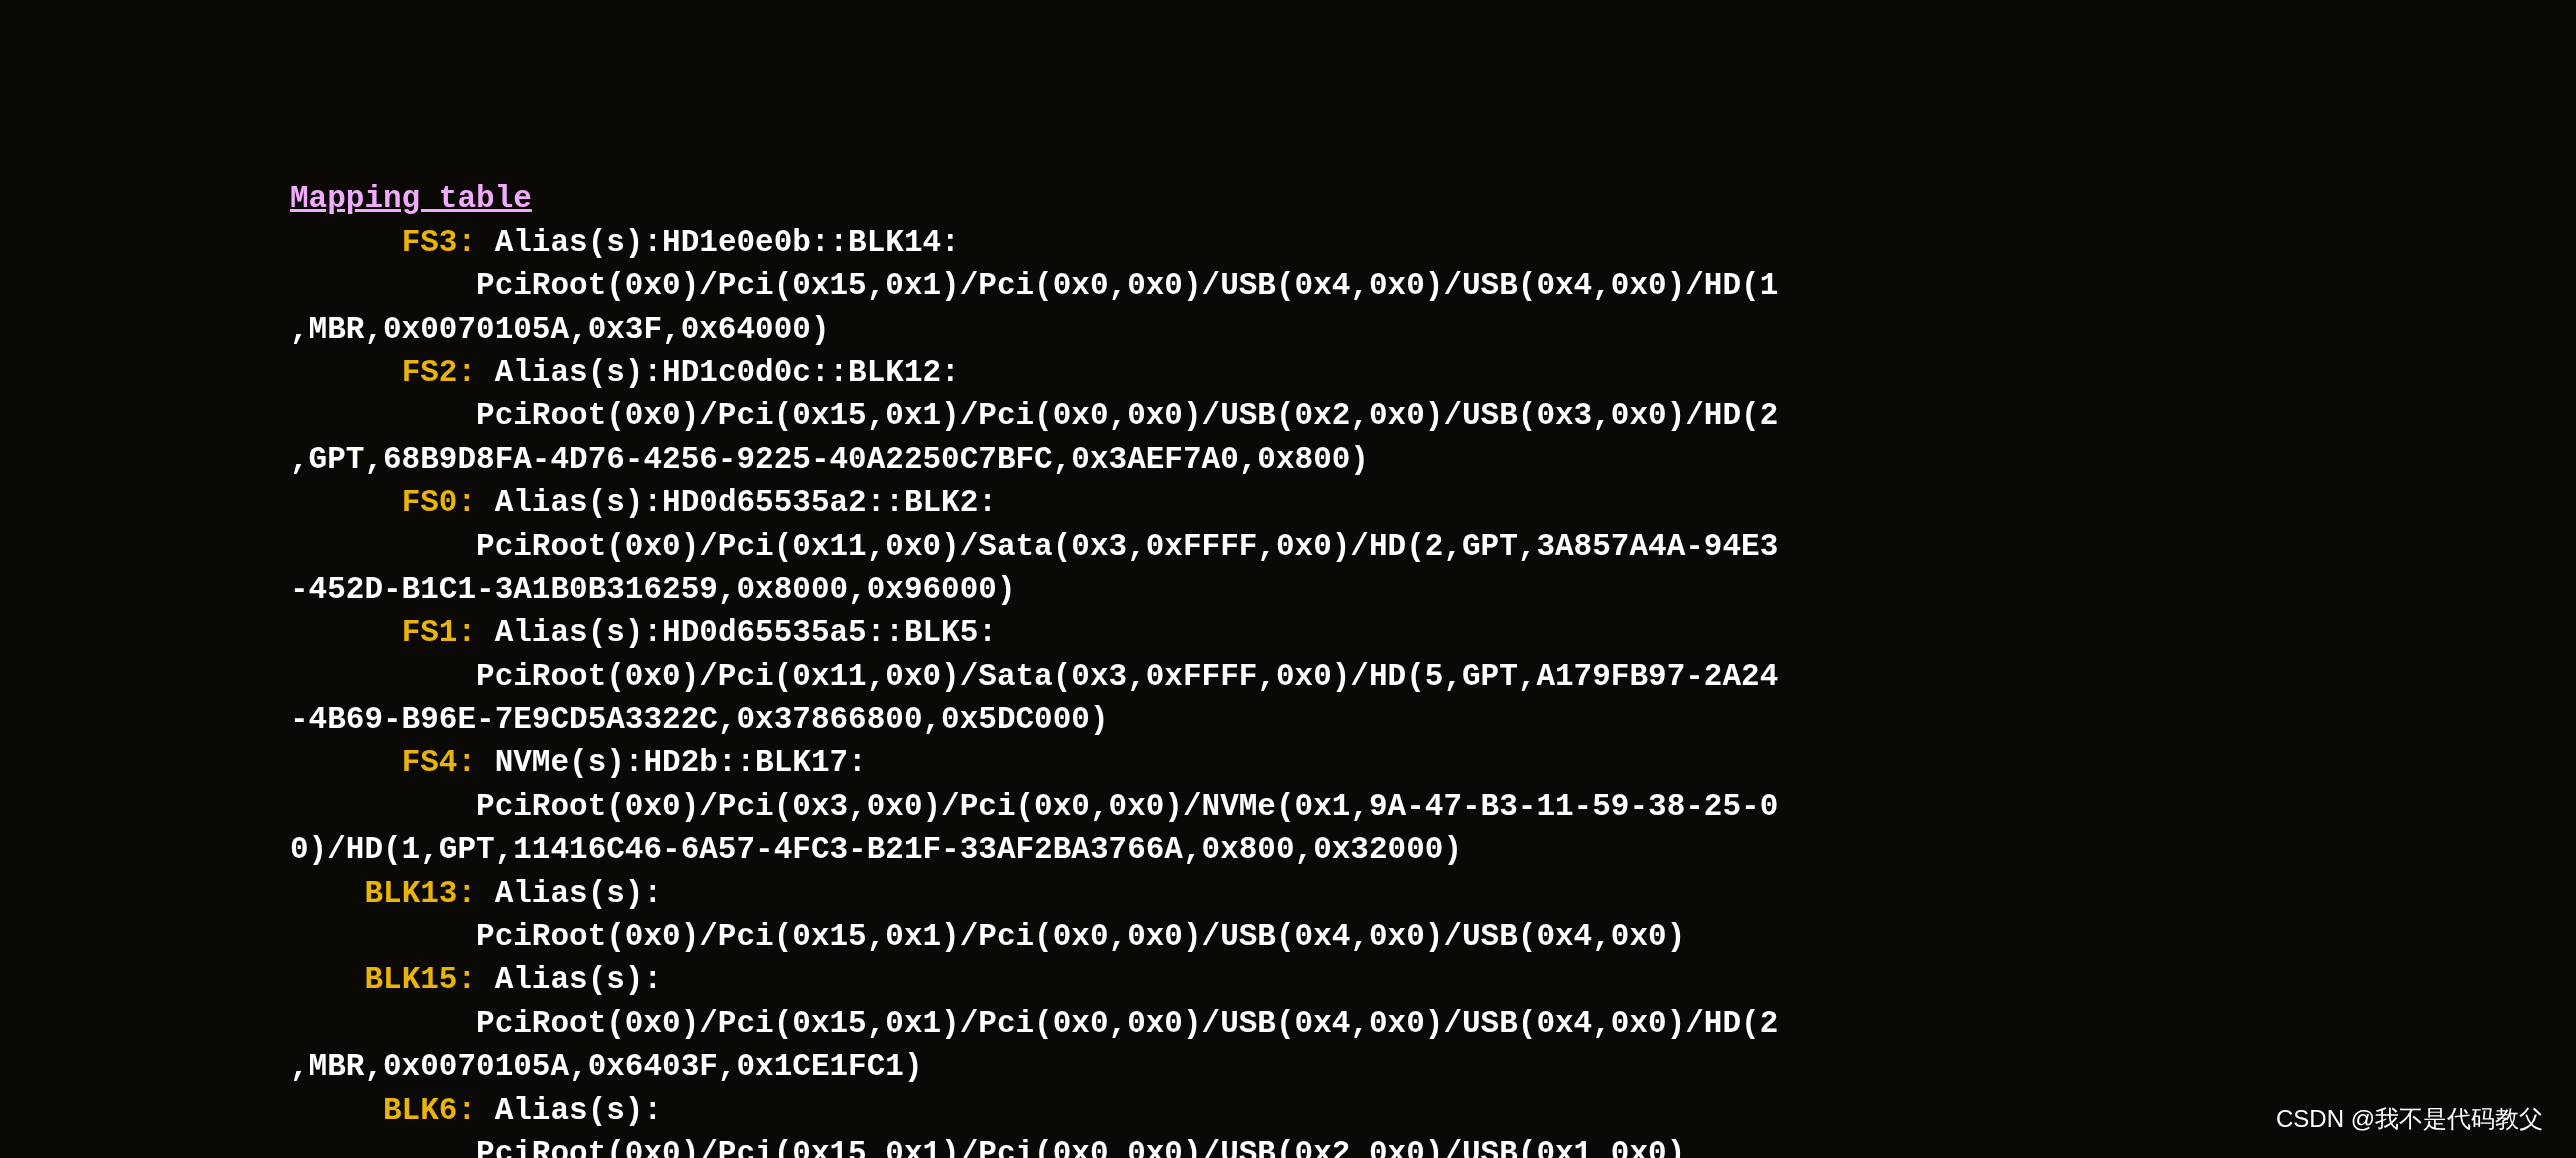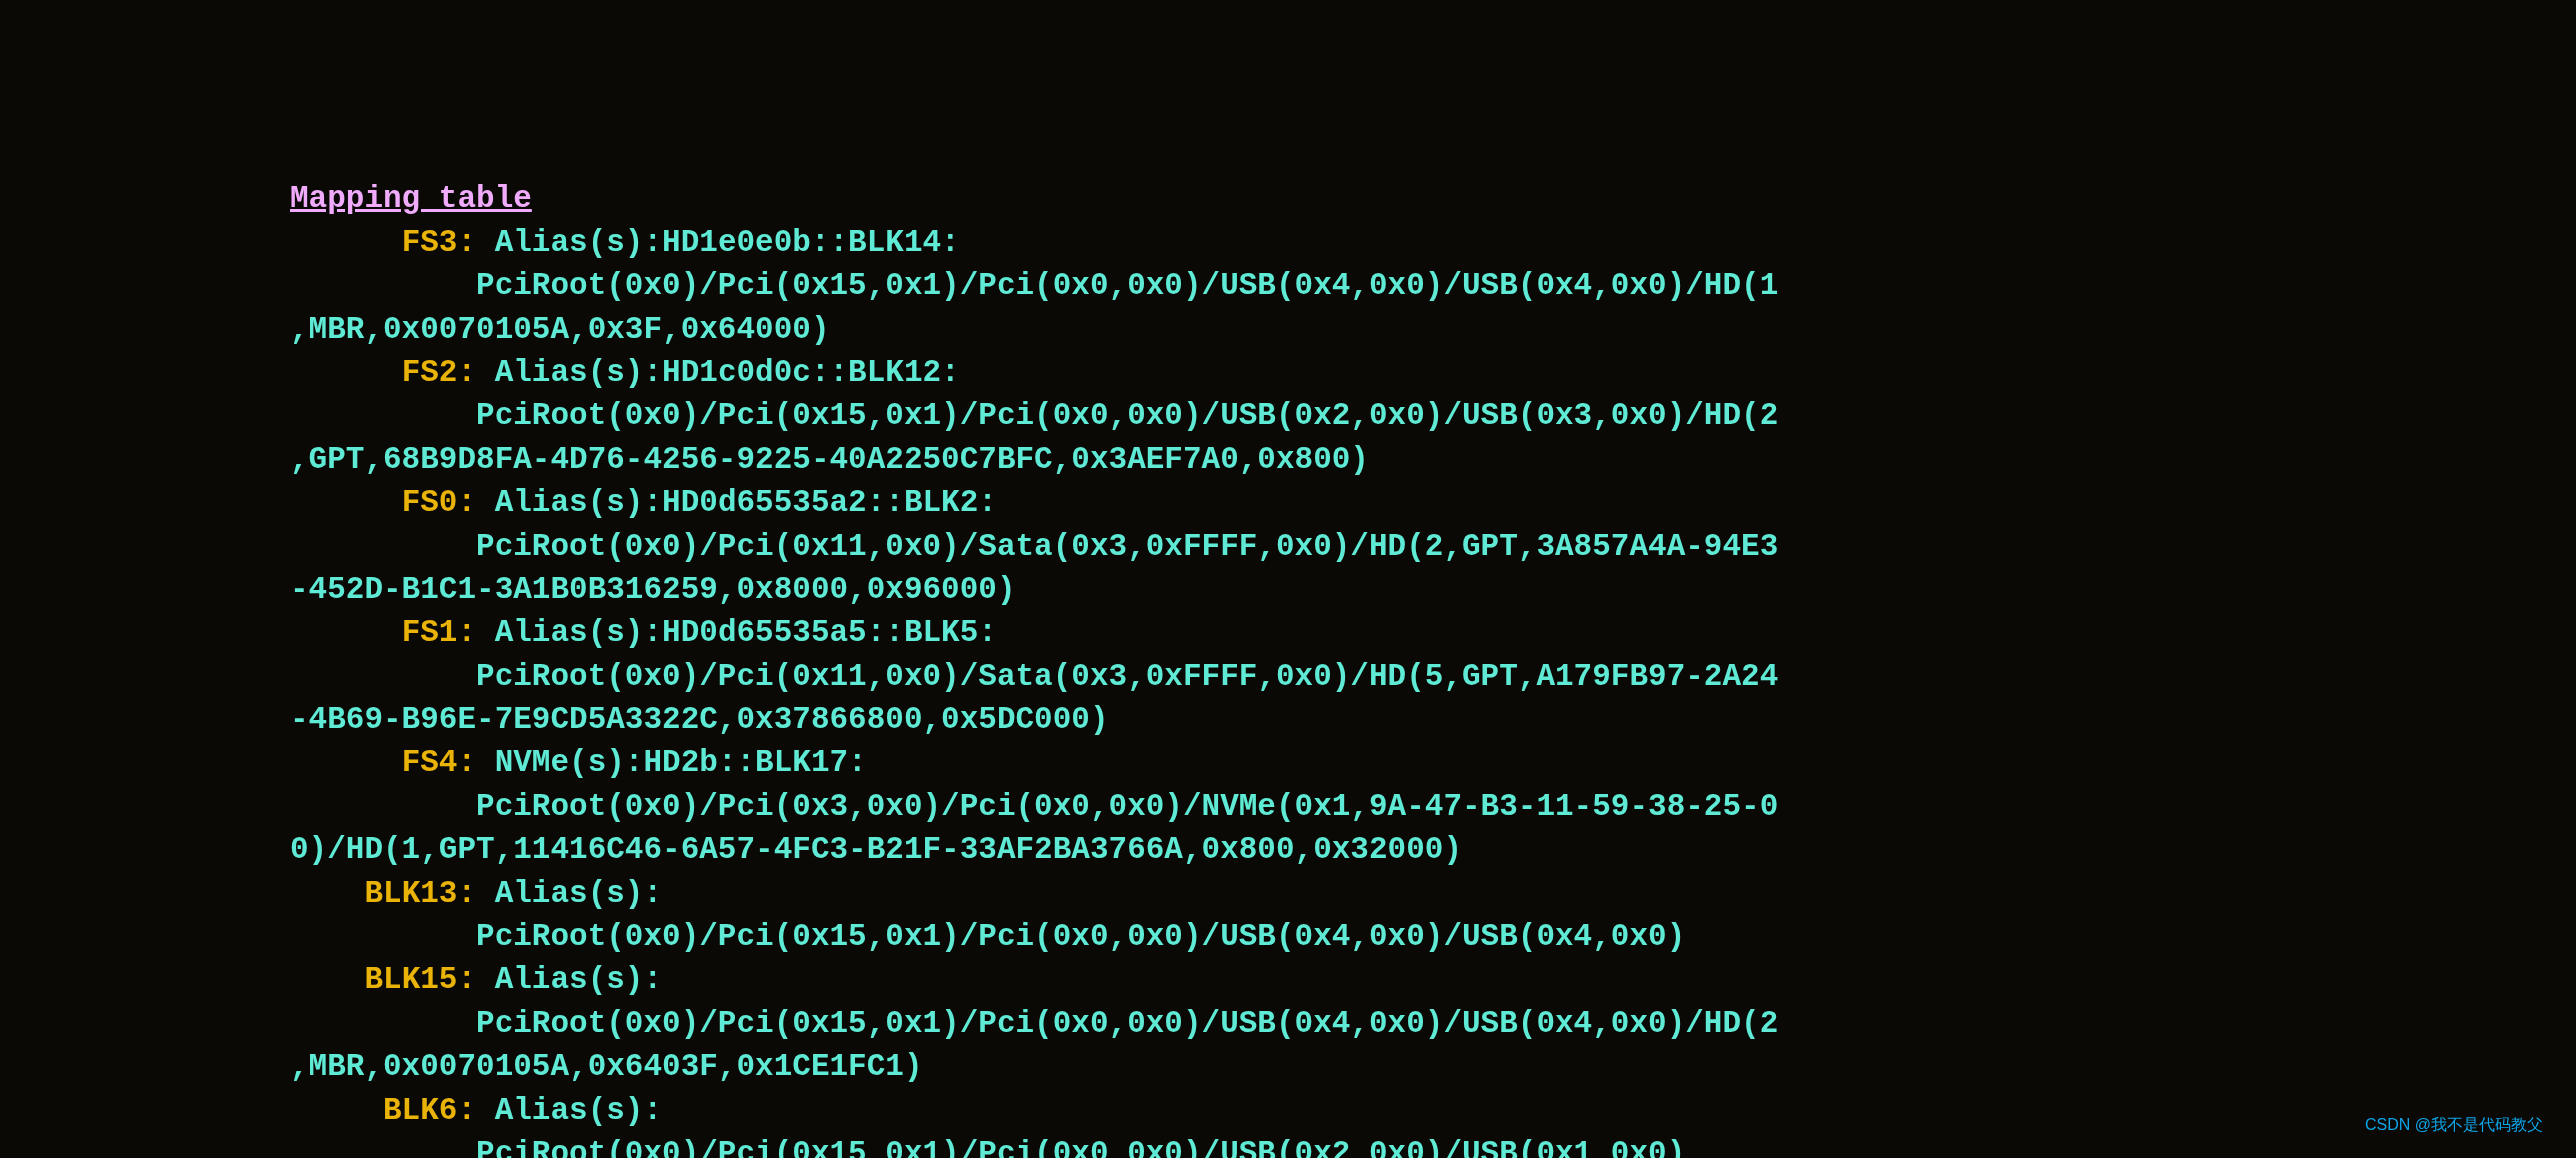--- a/index.html
+++ b/index.html
@@ -11,24 +11,24 @@
     line-height:1.4;
     color:#e8e0b8;
     overflow:hidden;
   }
   .screen{
     position:absolute;left:290px;top:134px;
     white-space:pre;
   }
   .title{color:#f0abfc;text-decoration:underline;}
   .key{color:#eab308;}
-  .txt{color:#5eead4;text-align:right;}
+  .txt{color:#ffffff;text-align:right;}
   .watermark{
     position:absolute;right:33px;bottom:22px;
-    font-size:16px;font-weight:normal;color:#0ea5e9;font-family:sans-serif;text-align:right;
+    font-size:24px;font-weight:normal;color:#ffffff;font-family:sans-serif;text-align:right;
   }
 </style>
 </head>
 <body>
 
 <div class="screen">
 <span class="title">Mapping table</span>
 <div id="lines">      <span class="key">FS3:</span><span class="txt"> Alias(s):HD1e0e0b::BLK14:</span>
           <span class="txt">PciRoot(0x0)/Pci(0x15,0x1)/Pci(0x0,0x0)/USB(0x4,0x0)/USB(0x4,0x0)/HD(1</span>
 <span class="txt">,MBR,0x0070105A,0x3F,0x64000)</span>

